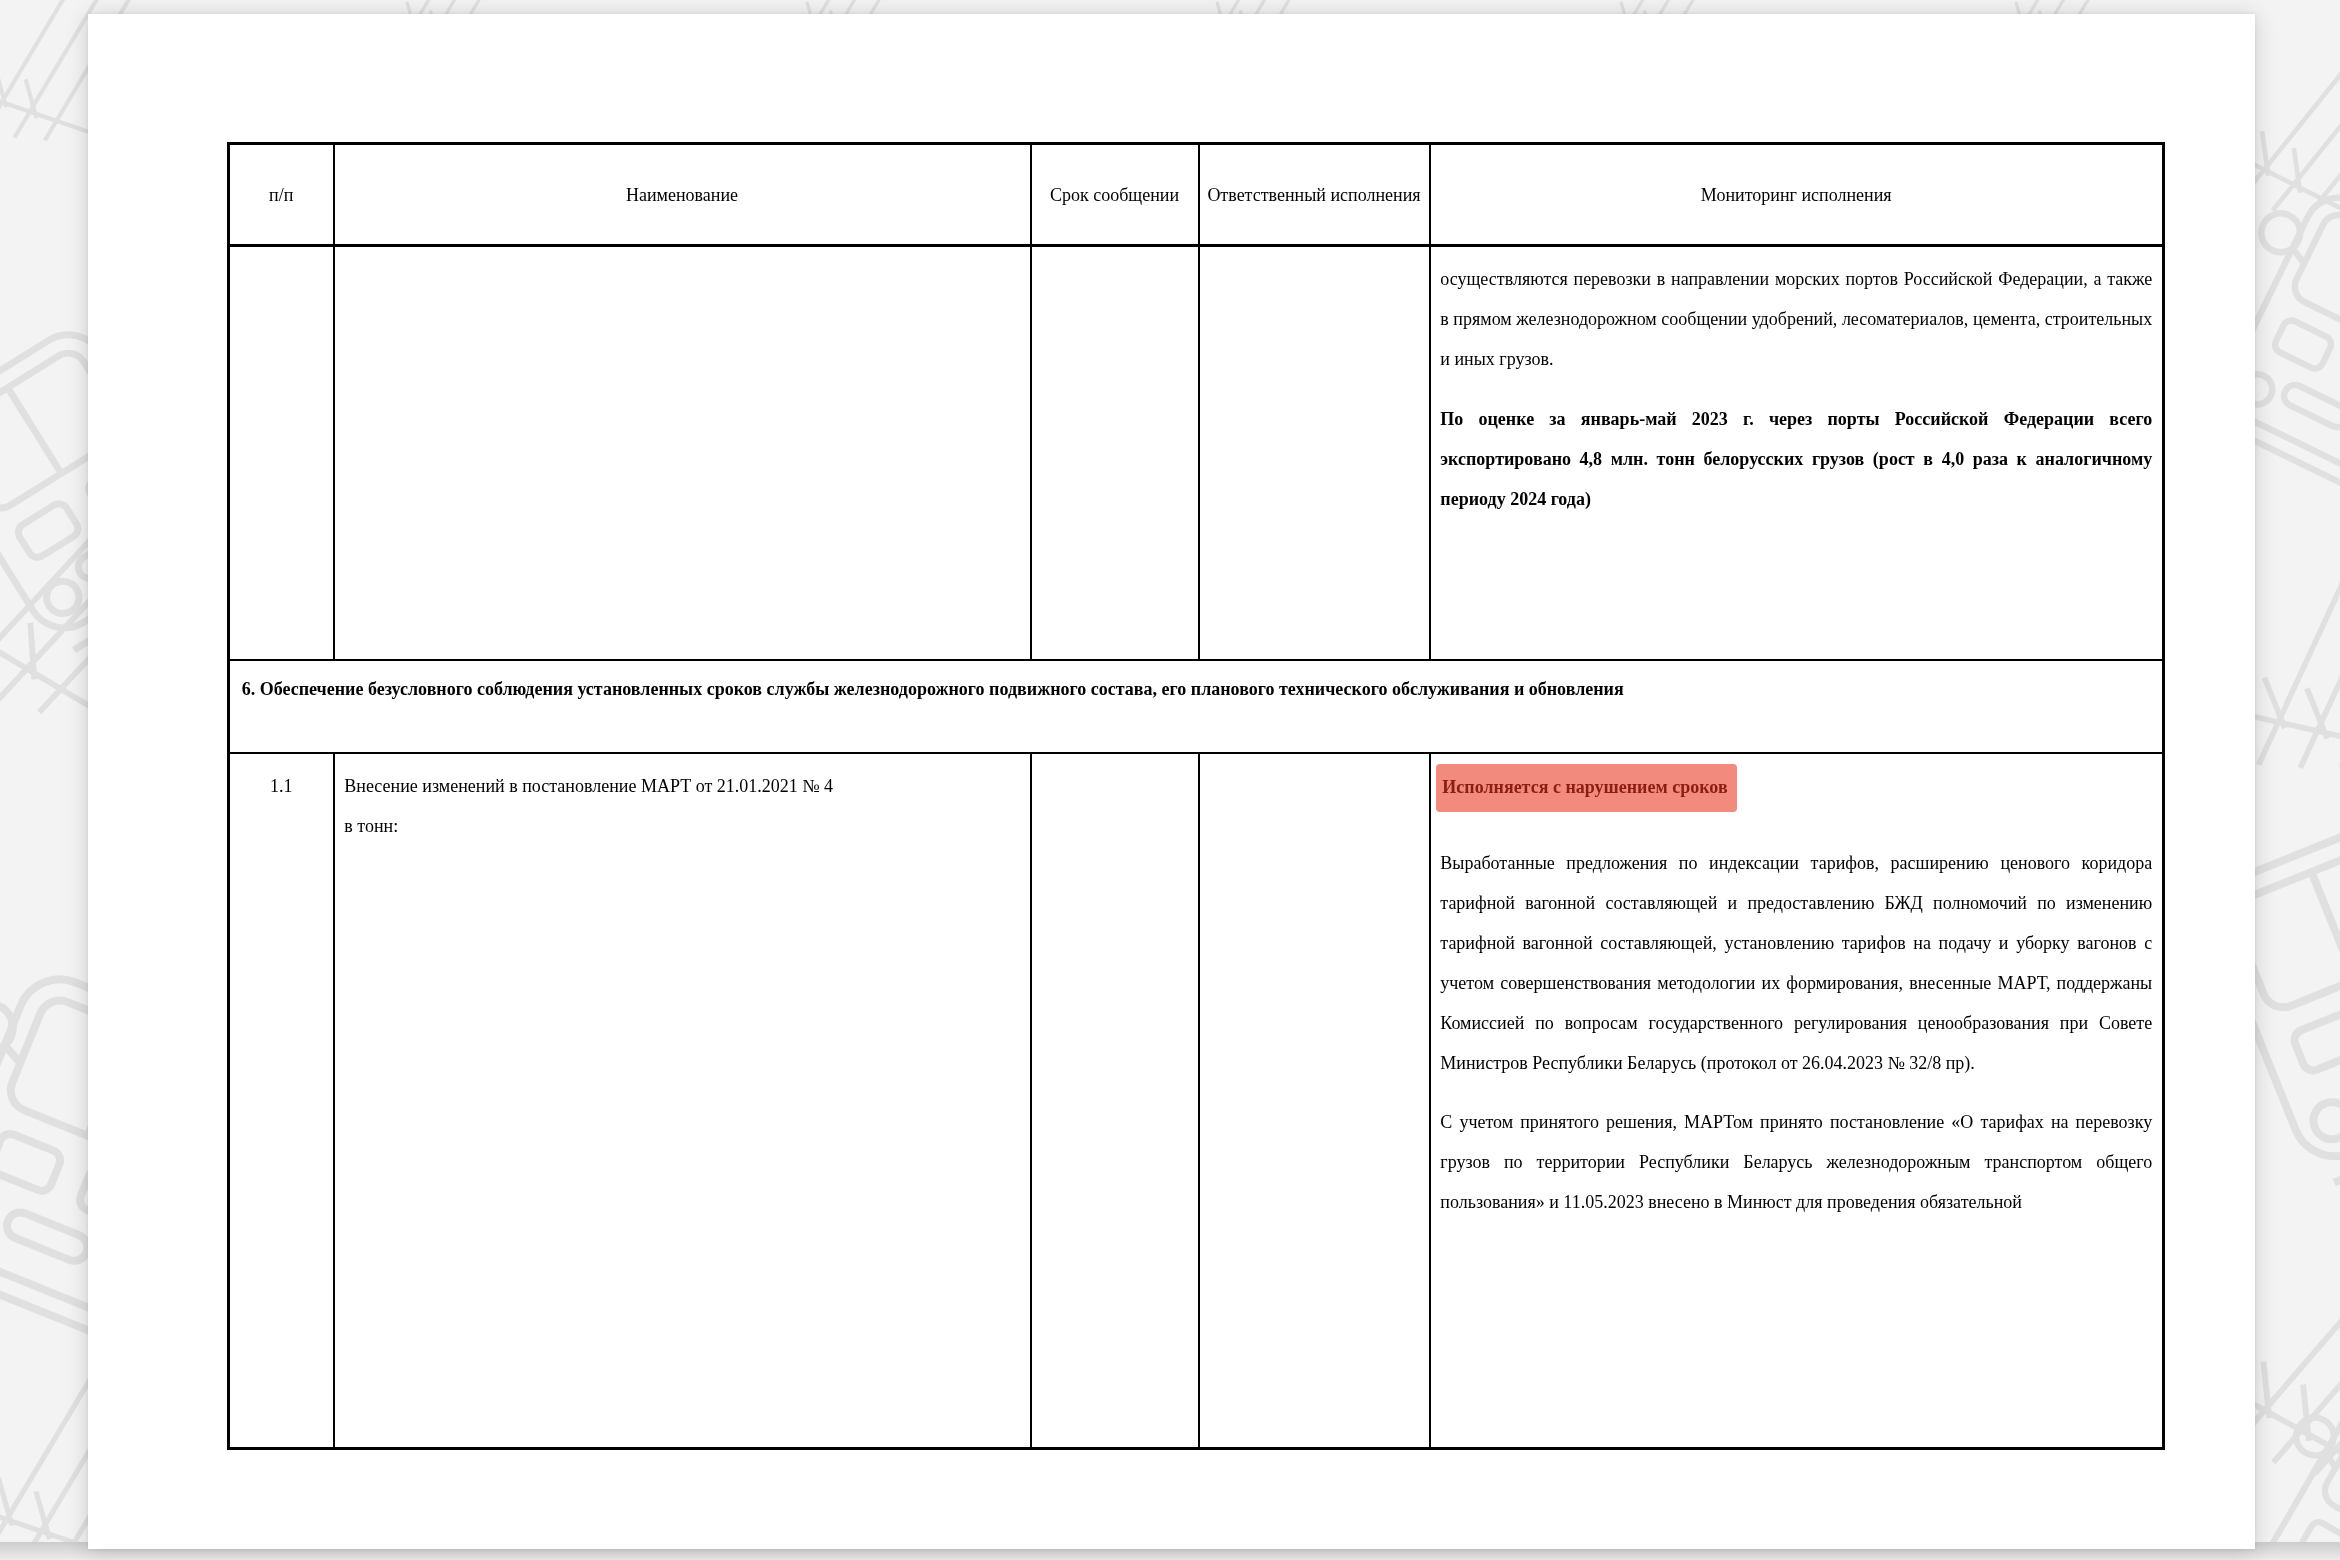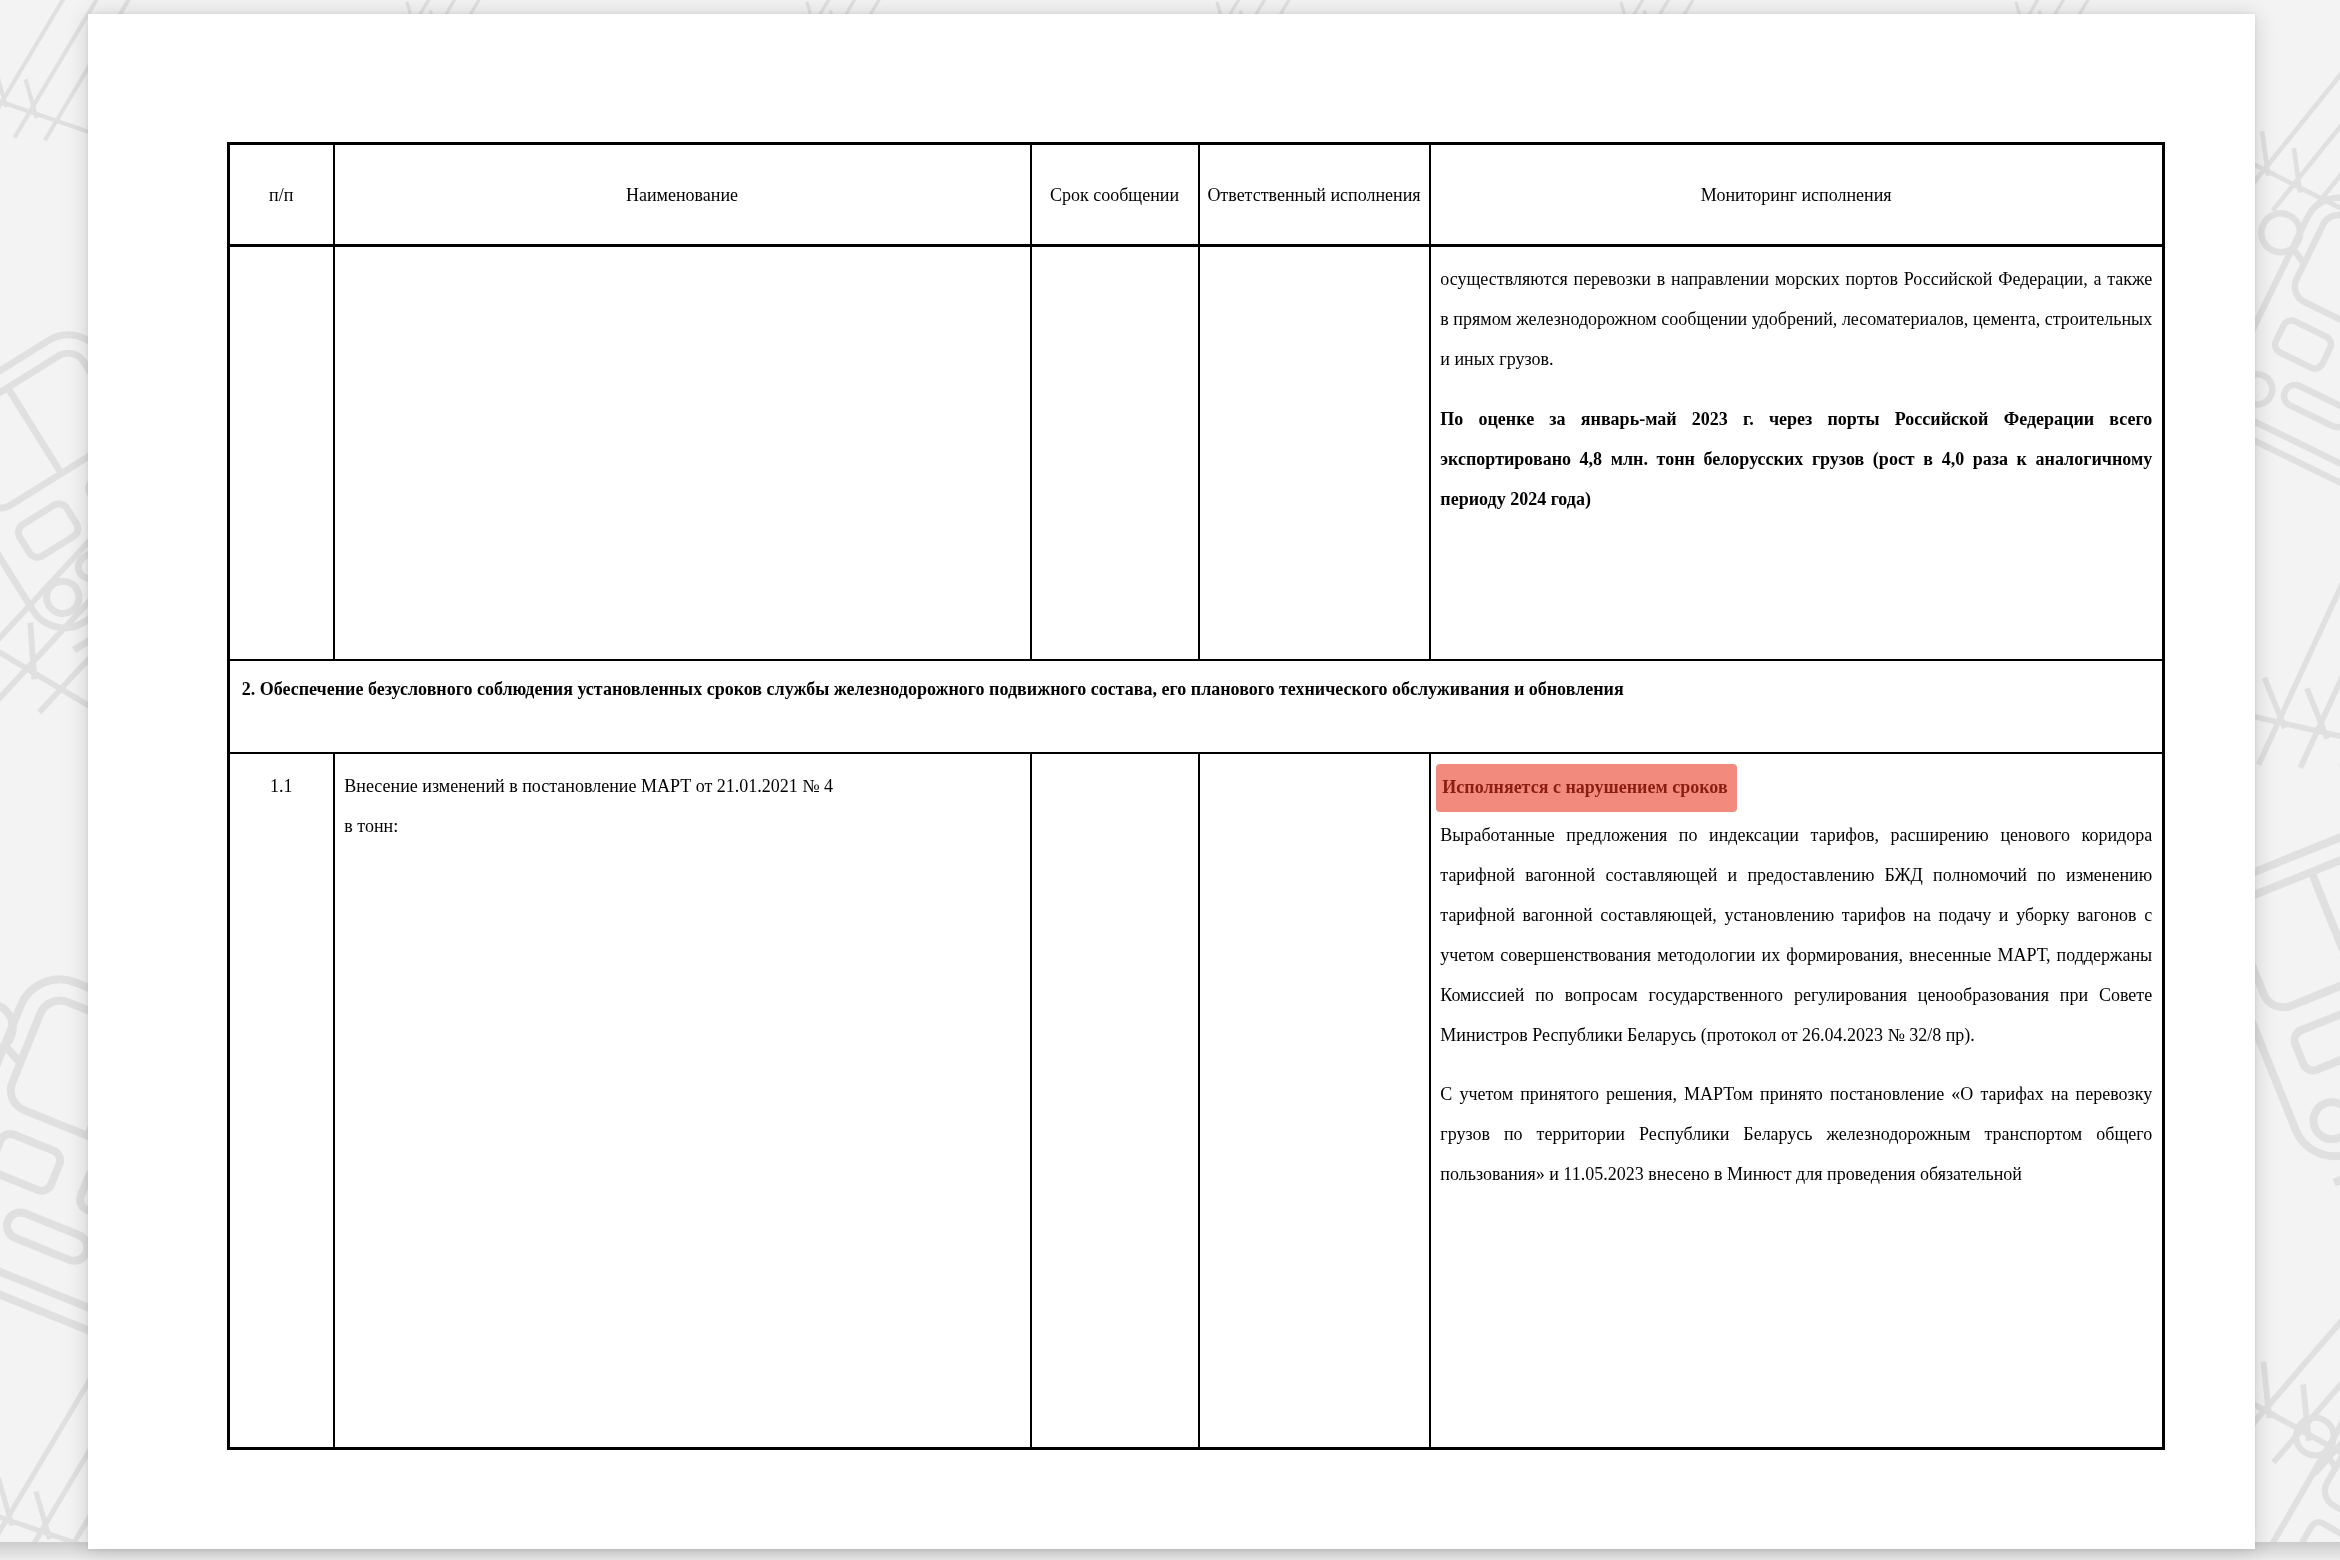--- a/index.html
+++ b/index.html
@@ -49,21 +49,21 @@
     border-top-width:2.9px;border-bottom-width:2.9px;padding:7.8px 11.7px;
   }
   tr.row-21 td{height:669px;border-bottom-width:3.9px;}
   td.num{text-align:center;}
   .cell p{margin:0 0 19.5px 0;text-align:justify;}
   .cell p:last-child{margin-bottom:0;}
   .cell p.tight{margin-bottom:0;}
   .bold-p{font-weight:bold;}
   .status-highlight{
     display:inline-block;background:var(--highlight-bg);color:var(--highlight-text);
-    font-weight:bold;padding:2.9px 9.8px 4.9px 5.9px;border-radius:3.9px;margin:-2px 0 3px -3.9px;
+    font-weight:bold;padding:2.9px 9.8px 4.9px 5.9px;border-radius:3.9px;margin:-2px 0 31px -3.9px;
   }
 </style>
 </head>
 <body>
 
 <svg width="0" height="0" style="position:absolute">
   <defs>
     <symbol id="train" viewBox="0 0 120 140">
       <rect x="18" y="8" width="84" height="112" rx="16"></rect>
       <rect x="26" y="16" width="68" height="44" rx="8"></rect>
@@ -166,21 +166,21 @@
       <td></td>
       <td></td>
       <td></td>
       <td class="cell">
         <p>осуществляются перевозки в направлении морских портов Российской Федерации, а также в прямом железнодорожном сообщении удобрений, лесоматериалов, цемента, строительных и иных грузов.</p>
         <p class="bold-p">По оценке за январь-май 2023 г. через порты Российской Федерации всего экспортировано 4,8 млн. тонн белорусских грузов (рост в 4,0 раза к аналогичному периоду 2024 года)</p>
       </td>
     </tr>
 
     <tr class="row-sec">
-      <td colspan="5">2. Обеспечение безусловного соблюдения установленных сроков службы железнодорожного подвижного состава, его планового технического обслуживания и обновления</td>
+      <td colspan="5">6. Обеспечение безусловного соблюдения установленных сроков службы железнодорожного подвижного состава, его планового технического обслуживания и обновления</td>
     </tr>
 
     <tr class="row-21">
       <td class="num">1.1</td>
       <td class="cell">
         <p class="tight">Внесение изменений в постановление МАРТ от 21.01.2021 № 4</p>
         <p class="tight">в тонн:</p>
       </td>
       <td></td>
       <td></td>

